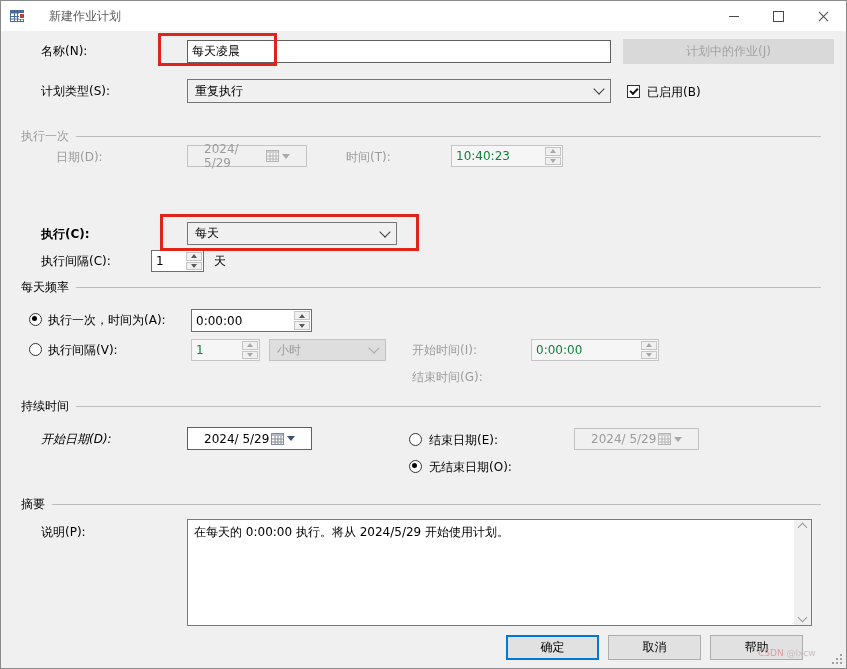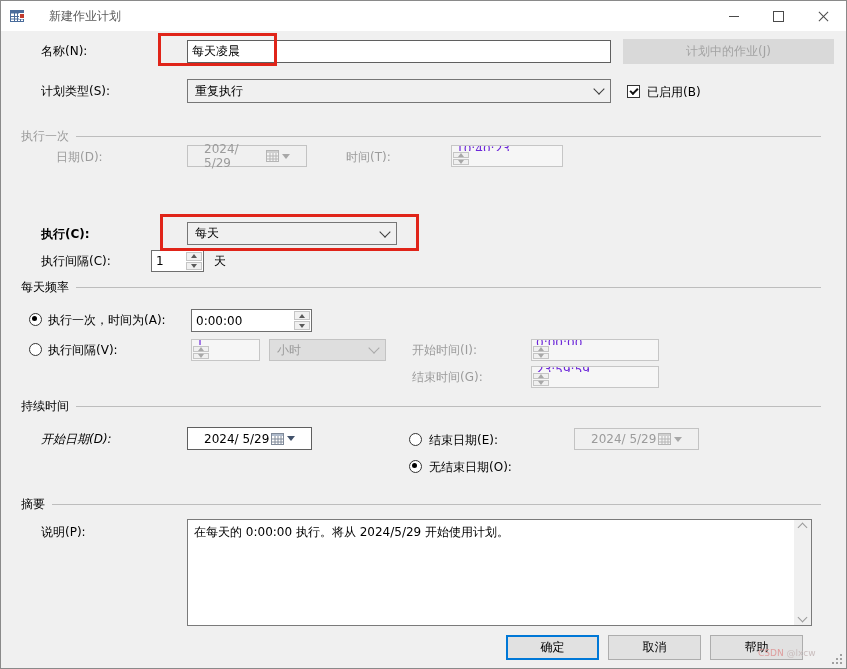--- a/index.html
+++ b/index.html
@@ -37,21 +37,21 @@
   .combo.off{background:#dedede;border-color:#c3c3c3;color:#9b9b9b;}
   .combo.off .chev{border-color:#a9a9a9;}
   .spinbox{position:absolute;box-sizing:border-box;background:#fff;border:1px solid #6e6e6e;display:flex;}
   .spinbox .val{flex:1;display:flex;align-items:center;padding:0 4px;overflow:hidden;}
   .spinner{width:16px;display:flex;flex-direction:column;flex:none;padding:1px;}
   .sb{flex:1;display:flex;align-items:center;justify-content:center;background:#f0f0f0;
     border:1px solid #c5c5c5;box-sizing:border-box;}
   .sb + .sb{margin-top:1px;}
   .tri-up{width:0;height:0;border-left:3px solid transparent;border-right:3px solid transparent;border-bottom:4px solid #5a5a5a;}
   .tri-down{width:0;height:0;border-left:3px solid transparent;border-right:3px solid transparent;border-top:4px solid #5a5a5a;}
-  .spinbox.off{background:#f6f6f6;border-color:#c6c6c6;color:#6d28d9;flex-direction:column;}
+  .spinbox.off{background:#f6f6f6;border-color:#c6c6c6;color:#15803d;}
   .spinbox.off .tri-up{border-bottom-color:#a8a8a8;}
   .spinbox.off .tri-down{border-top-color:#a8a8a8;}
   .datebox{position:absolute;box-sizing:border-box;background:#fff;border:1px solid #5f5f5f;
     display:flex;align-items:center;padding:0 16px;}
   .datebox .dval{flex:1;}
   .datebox svg{flex:none;margin-right:3px;}
   .dtri{width:0;height:0;border-left:4px solid transparent;border-right:4px solid transparent;border-top:5px solid #42526b;flex:none;}
   .datebox.off{background:#f0f0f0;border-color:#c3c3c3;color:#9b9b9b;}
   .datebox.off .dtri{border-top-color:#a8a8a8;}
   .checkbox{position:absolute;width:13px;height:13px;box-sizing:border-box;background:#fff;border:1px solid #333;}
@@ -214,31 +214,20 @@
     <span class="spinner">
       <span class="sb">
           <span class="tri-up"></span>
         </span>
       <span class="sb">
           <span class="tri-down"></span>
         </span>
     </span>
   </div>
   <div class="lbl dis" style="left:411px;top:369px;">结束时间(G):</div>
-  <div class="spinbox off" style="left:530px;top:365px;width:128px;height:22px;">
-    <span class="val">23:59:59</span>
-    <span class="spinner">
-      <span class="sb">
-          <span class="tri-up"></span>
-        </span>
-      <span class="sb">
-          <span class="tri-down"></span>
-        </span>
-    </span>
-  </div>
 
   <div class="group" style="top:398px;">
     <span class="gtitle">持续时间</span>
     <span class="gline"></span>
   </div>
   <div class="lbl" style="left:40px;top:431px;font-style:italic;">开始日期(D):</div>
   <div class="datebox" style="left:186px;top:426px;width:125px;height:23px;">
     <span class="dval">2024/ 5/29</span>
     <svg width="13" height="12" viewBox="0 0 13 12">
       <rect x="0.5" y="0.5" width="12" height="11" fill="#ffffff" stroke="#808a99"></rect>

